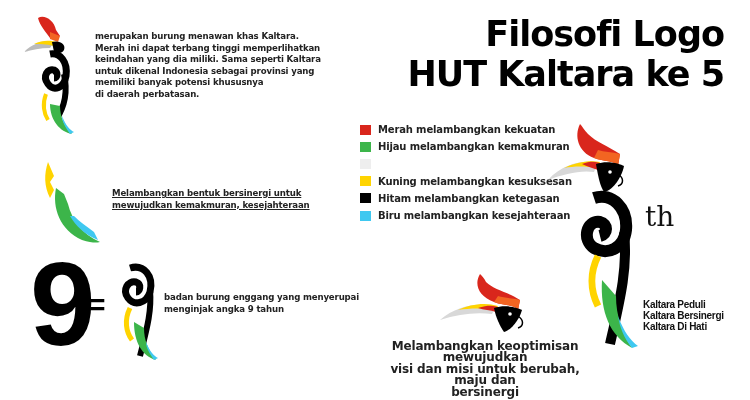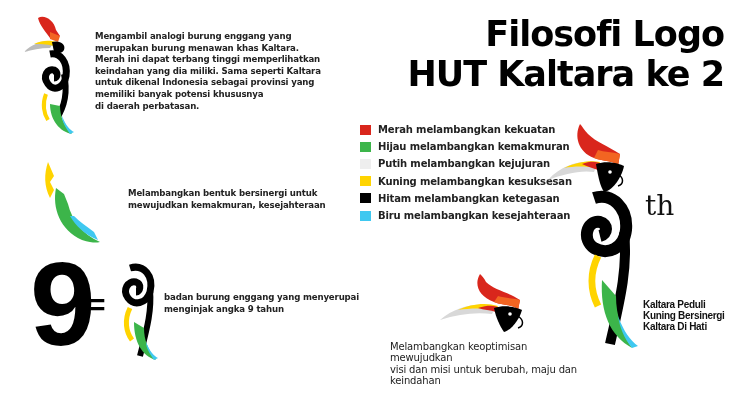--- a/index.html
+++ b/index.html
@@ -29,71 +29,70 @@
     font-size: 118px; line-height: 118px; color: #000; letter-spacing: -4px;
   }
   .equals {
     position: absolute; left: 88px; top: 290px;
     font-family: "Liberation Sans", sans-serif; font-weight: bold;
     font-size: 30px; line-height: 30px; color: #000;
   }
 
   .center-caption {
     position: absolute; left: 390px; top: 341px; width: 190px;
-    font-size: 10px; line-height: 11.4px;
-    font-weight: normal; color: #222; letter-spacing: -0.15px;
+    text-align: center; font-size: 12px; line-height: 11.4px;
+    font-weight: bold; color: #222; letter-spacing: -0.15px;
   }
 
   .th-mark {
-    position: absolute; left: 645px; top: 189px;
+    position: absolute; left: 645px; top: 200px;
     font-family: "DejaVu Serif", serif; font-size: 28px; color: #111;
   }
   .taglines {
     position: absolute; left: 643px; top: 265px;
     font-family: "Liberation Sans", sans-serif; font-weight: bold;
     font-size: 10px; line-height: 11px; color: #111; letter-spacing: -0.3px; margin-top: 34px;
   }
   svg { position: absolute; overflow: visible; }
 </style>
 </head>
 <body>
 
 <div class="title">
   <div>Filosofi Logo</div>
-  <div>HUT Kaltara ke 2</div>
+  <div>HUT Kaltara ke 5</div>
 </div>
 
 <svg style="left:20px;top:12px" width="70" height="125" viewBox="0 0 70 125">
   <path d="M18 6 C24 2 34 8 36 18 L40 24 L30 26 C26 20 20 14 18 6Z" fill="#d9261c"></path>
   <path d="M30 20 L40 24 L38 30 L30 27Z" fill="#f26522"></path>
   <path d="M4 40 C14 30 26 28 34 30 L30 36 C20 36 12 38 4 40Z" fill="#bbbbbb"></path>
   <path d="M14 32 C22 28 30 28 36 30 L34 34 C26 32 20 32 14 32Z" fill="#ffd400"></path>
   <path d="M32 30 C40 28 46 32 44 38 C42 42 36 42 34 40Z" fill="#000"></path>
   <path d="M30 42 C40 40 48 50 46 64 C44 76 34 80 28 72 C22 64 28 56 34 58 C38 60 38 66 34 66" fill="none" stroke="#000" stroke-width="7"></path>
   <path d="M44 62 C48 80 44 96 36 108" fill="none" stroke="#000" stroke-width="6"></path>
   <path d="M26 82 C22 92 24 102 28 108" fill="none" stroke="#ffd400" stroke-width="4"></path>
   <path d="M30 92 C30 108 40 120 52 122 C44 114 40 104 40 94Z" fill="#3cb54a"></path>
   <path d="M42 104 C46 114 50 118 54 120 L50 122 C46 116 42 110 42 104Z" fill="#3fc8f0"></path>
 </svg>
 <div class="desc" style="left:95px;top:31px;">
-  <div>Mengambil analogi burung enggang yang</div>
   <div>merupakan burung menawan khas Kaltara.</div>
   <div>Merah ini dapat terbang tinggi memperlihatkan</div>
   <div>keindahan yang dia miliki. Sama seperti Kaltara</div>
   <div>untuk dikenal Indonesia sebagai provinsi yang</div>
   <div>memiliki banyak potensi khususnya</div>
   <div>di daerah perbatasan.</div>
 </div>
 
 <svg style="left:42px;top:160px" width="60" height="85" viewBox="0 0 60 85">
   <path d="M6 2 C2 14 2 26 8 38 L12 30 L8 22 L12 16 Z" fill="#ffd400"></path>
   <path d="M14 28 C10 48 18 70 40 80 C52 84 58 82 58 82 C40 74 30 60 26 44 L22 34 Z" fill="#3cb54a"></path>
   <path d="M28 56 C34 66 42 74 56 80 L52 72 C44 66 38 62 32 56Z" fill="#3fc8f0"></path>
 </svg>
-<div class="desc" style="left:128px;top:188px;">
+<div class="desc" style="left:112px;top:188px;text-decoration:underline;">
   <div>Melambangkan bentuk bersinergi untuk</div>
   <div>mewujudkan kemakmuran, kesejahteraan</div>
 </div>
 
 <div class="big-nine">9</div>
 <div class="equals">=</div>
 <svg style="left:110px;top:262px" width="50" height="100" viewBox="0 0 50 100">
   <path d="M20 6 C34 2 44 14 40 30 C36 42 24 44 18 36 C12 28 18 18 26 20 C32 22 30 30 26 30" fill="none" stroke="#000" stroke-width="7"></path>
   <path d="M40 28 C42 50 36 70 30 94" fill="none" stroke="#000" stroke-width="6"></path>
   <path d="M20 46 C14 58 16 70 22 78" fill="none" stroke="#ffd400" stroke-width="5"></path>
@@ -109,21 +108,20 @@
   <div class="legend-row">
     <div class="swatch" style="background:#d9261c"></div>
     <span class="legend-label">Merah melambangkan kekuatan</span>
   </div>
   <div class="legend-row">
     <div class="swatch" style="background:#3cb54a"></div>
     <span class="legend-label">Hijau melambangkan kemakmuran</span>
   </div>
   <div class="legend-row">
     <div class="swatch" style="background:#eeeeee"></div>
-    <span class="legend-label">Putih melambangkan kejujuran</span>
   </div>
   <div class="legend-row">
     <div class="swatch" style="background:#ffd400"></div>
     <span class="legend-label">Kuning melambangkan kesuksesan</span>
   </div>
   <div class="legend-row">
     <div class="swatch" style="background:#000000"></div>
     <span class="legend-label">Hitam melambangkan ketegasan</span>
   </div>
   <div class="legend-row">
@@ -138,36 +136,36 @@
   <path d="M2 50 C18 36 40 32 58 36 L54 44 C38 42 20 44 2 50Z" fill="#d8d8d8"></path>
   <path d="M20 40 C32 34 48 32 60 36 L58 40 C46 38 32 38 20 40Z" fill="#ffd400"></path>
   <path d="M40 38 C52 34 58 36 62 38 L58 42 C52 40 46 40 40 38Z" fill="#d9261c"></path>
   <path d="M56 38 C68 34 80 38 84 40 C82 48 74 60 66 62 C62 56 58 48 56 38Z" fill="#000"></path>
   <circle cx="72" cy="44" r="1.8" fill="#fff"></circle>
   <path d="M80 46 C86 50 86 56 80 58" fill="none" stroke="#000" stroke-width="1.5"></path>
 </svg>
 <div class="center-caption">
   <div>Melambangkan keoptimisan mewujudkan</div>
   <div>visi dan misi untuk berubah, maju dan</div>
-  <div>keindahan</div>
+  <div>bersinergi</div>
 </div>
 
 <svg style="left:546px;top:120px" width="100" height="230" viewBox="0 0 100 230">
   <path d="M34 4 C28 16 32 32 48 38 C58 42 68 40 72 46 L74 34 C62 26 50 22 42 14 C38 10 36 6 34 4Z" fill="#d9261c"></path>
   <path d="M48 38 C58 42 68 40 72 46 L74 34 C66 32 58 32 52 30Z" fill="#f26522"></path>
   <path d="M2 60 C16 44 36 40 52 42 L48 52 C34 50 18 54 2 60Z" fill="#d8d8d8"></path>
   <path d="M18 48 C30 42 44 40 54 42 L52 48 C40 46 28 46 18 48Z" fill="#ffd400"></path>
   <path d="M36 44 C46 40 52 42 56 44 L52 50 C46 48 40 46 36 44Z" fill="#d9261c"></path>
   <path d="M50 44 C62 40 74 44 78 46 C76 56 68 70 58 72 C54 66 52 56 50 44Z" fill="#000"></path>
   <circle cx="64" cy="52" r="1.8" fill="#fff"></circle>
   <path d="M72 54 C78 58 78 64 72 66" fill="none" stroke="#000" stroke-width="1.5"></path>
   <path d="M48 78 C66 72 82 88 80 110 C78 128 62 136 48 128 C36 120 40 100 54 102 C62 104 62 114 54 116" fill="none" stroke="#000" stroke-width="12"></path>
   <path d="M78 112 C82 148 74 180 64 224" fill="none" stroke="#000" stroke-width="10"></path>
   <path d="M52 136 C44 152 44 170 52 186" fill="none" stroke="#ffd400" stroke-width="7"></path>
   <path d="M56 160 C54 192 64 216 86 228 C76 212 70 196 70 176Z" fill="#3cb54a"></path>
   <path d="M72 196 C78 212 84 220 92 226 L86 228 C78 218 74 208 72 196Z" fill="#3fc8f0"></path>
 </svg>
 <div class="th-mark">th</div>
 <div class="taglines">
   <div>Kaltara Peduli</div>
-  <div>Kuning Bersinergi</div>
+  <div>Kaltara Bersinergi</div>
   <div>Kaltara Di Hati</div>
 </div>
 
 </body></html>

